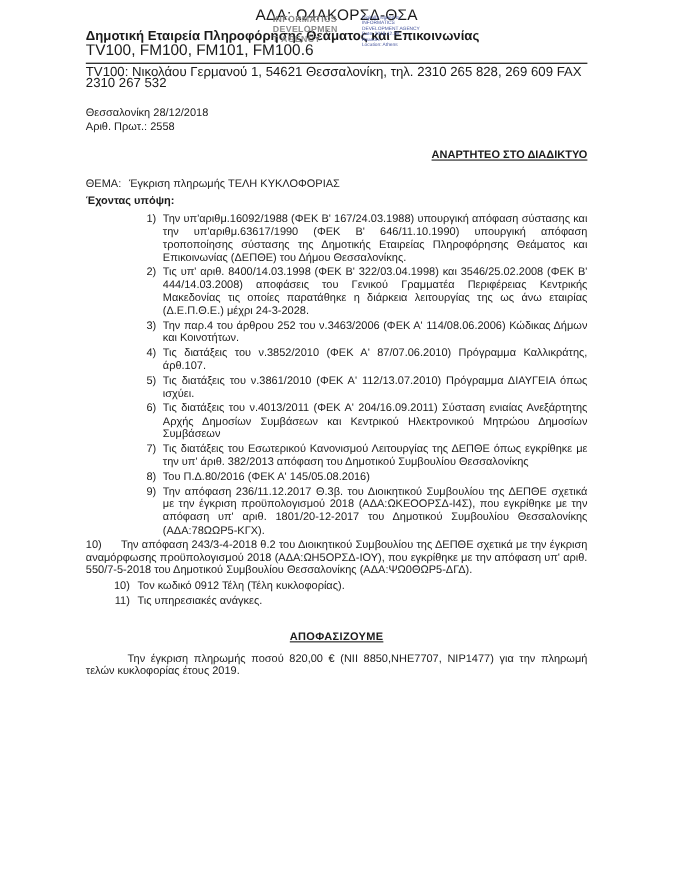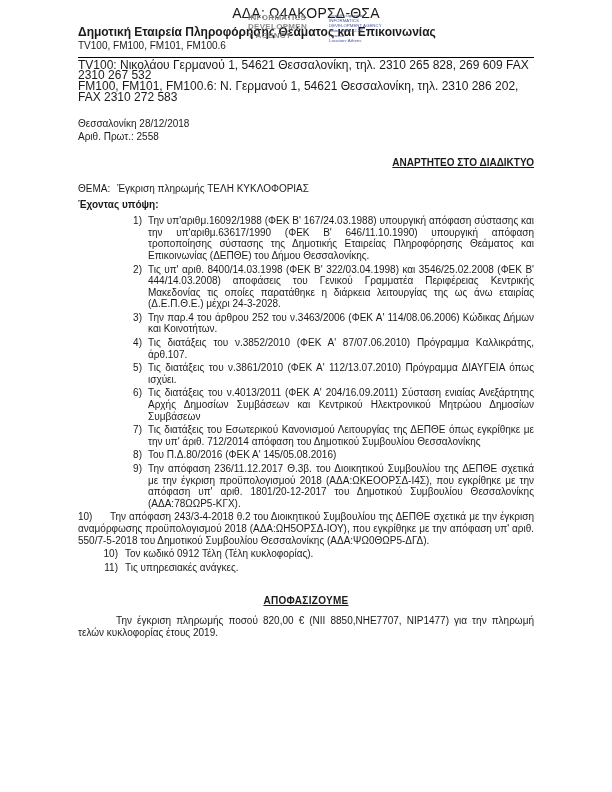--- a/index.html
+++ b/index.html
@@ -16,21 +16,21 @@
     box-sizing: border-box;
     overflow: hidden;
   }
   .ada {
     text-align: center;
     font-size: 14px;
     letter-spacing: 0.2px;
     margin-top: 2px;
   }
   .company { font-size: 12px; font-weight: bold; margin-top: 7px; }
-  .stations { font-size: 10px; margin-top: 2px; }
+  .stations { font-size: 14px; margin-top: 2px; }
   .stamp {
     position: absolute;
     left: 248px;
     top: 13px;
     display: flex;
     gap: 22px;
     pointer-events: none;
   }
   .stamp-agency {
     font-size: 8px;
@@ -102,21 +102,20 @@
       <div>DEVELOPMENT AGENCY</div>
       <div>Date: 2018.12.28</div>
       <div>Reason:</div>
       <div>Location: Athens</div>
     </div>
   </div>
 
   <hr class="rule">
 
   <div class="addr">TV100: Νικολάου Γερμανού 1, 54621 Θεσσαλονίκη, τηλ. 2310 265 828, 269 609 FAX 2310 267 532</div>
-  <div class="addr">FM100, FM101, FM100.6: Ν. Γερμανού 1, 54621 Θεσσαλονίκη, τηλ. 2310 286 202, FAX 2310 272 583</div>
 
   <div class="meta">
     <div>Θεσσαλονίκη 28/12/2018</div>
     <div>Αριθ. Πρωτ.: 2558</div>
   </div>
 
   <div class="notice">ΑΝΑΡΤΗΤΕΟ ΣΤΟ ΔΙΑΔΙΚΤΥΟ</div>
 
   <div class="subject">
     <span class="subject-label">ΘΕΜΑ:</span><span>Έγκριση πληρωμής ΤΕΛΗ ΚΥΚΛΟΦΟΡΙΑΣ</span>
@@ -144,21 +143,21 @@
     <div class="li">
       <span class="num">5)</span>
       <span>Τις διατάξεις του ν.3861/2010 (ΦΕΚ Α' 112/13.07.2010) Πρόγραμμα ΔΙΑΥΓΕΙΑ όπως ισχύει.</span>
     </div>
     <div class="li">
       <span class="num">6)</span>
       <span>Τις διατάξεις του ν.4013/2011 (ΦΕΚ Α' 204/16.09.2011) Σύσταση ενιαίας Ανεξάρτητης Αρχής Δημοσίων Συμβάσεων και Κεντρικού Ηλεκτρονικού Μητρώου Δημοσίων Συμβάσεων</span>
     </div>
     <div class="li">
       <span class="num">7)</span>
-      <span>Τις διατάξεις του Εσωτερικού Κανονισμού Λειτουργίας της ΔΕΠΘΕ όπως εγκρίθηκε με την υπ' άριθ. 712/2014 απόφαση του Δημοτικού Συμβουλίου Θεσσαλονίκης</span>
+      <span>Τις διατάξεις του Εσωτερικού Κανονισμού Λειτουργίας της ΔΕΠΘΕ όπως εγκρίθηκε με την υπ' άριθ. 382/2013 απόφαση του Δημοτικού Συμβουλίου Θεσσαλονίκης</span>
     </div>
     <div class="li">
       <span class="num">8)</span>
       <span>Του Π.Δ.80/2016 (ΦΕΚ Α' 145/05.08.2016)</span>
     </div>
     <div class="li">
       <span class="num">9)</span>
       <span>Την απόφαση 236/11.12.2017 Θ.3β. του Διοικητικού Συμβουλίου της ΔΕΠΘΕ σχετικά με την έγκριση προϋπολογισμού 2018 (ΑΔΑ:ΩΚΕΟΟΡΣΔ-Ι4Σ), που εγκρίθηκε με την απόφαση υπ' αριθ. 1801/20-12-2017 του Δημοτικού Συμβουλίου Θεσσαλονίκης (ΑΔΑ:78ΩΩΡ5-ΚΓΧ).</span>
     </div>
     <div class="li-full">

